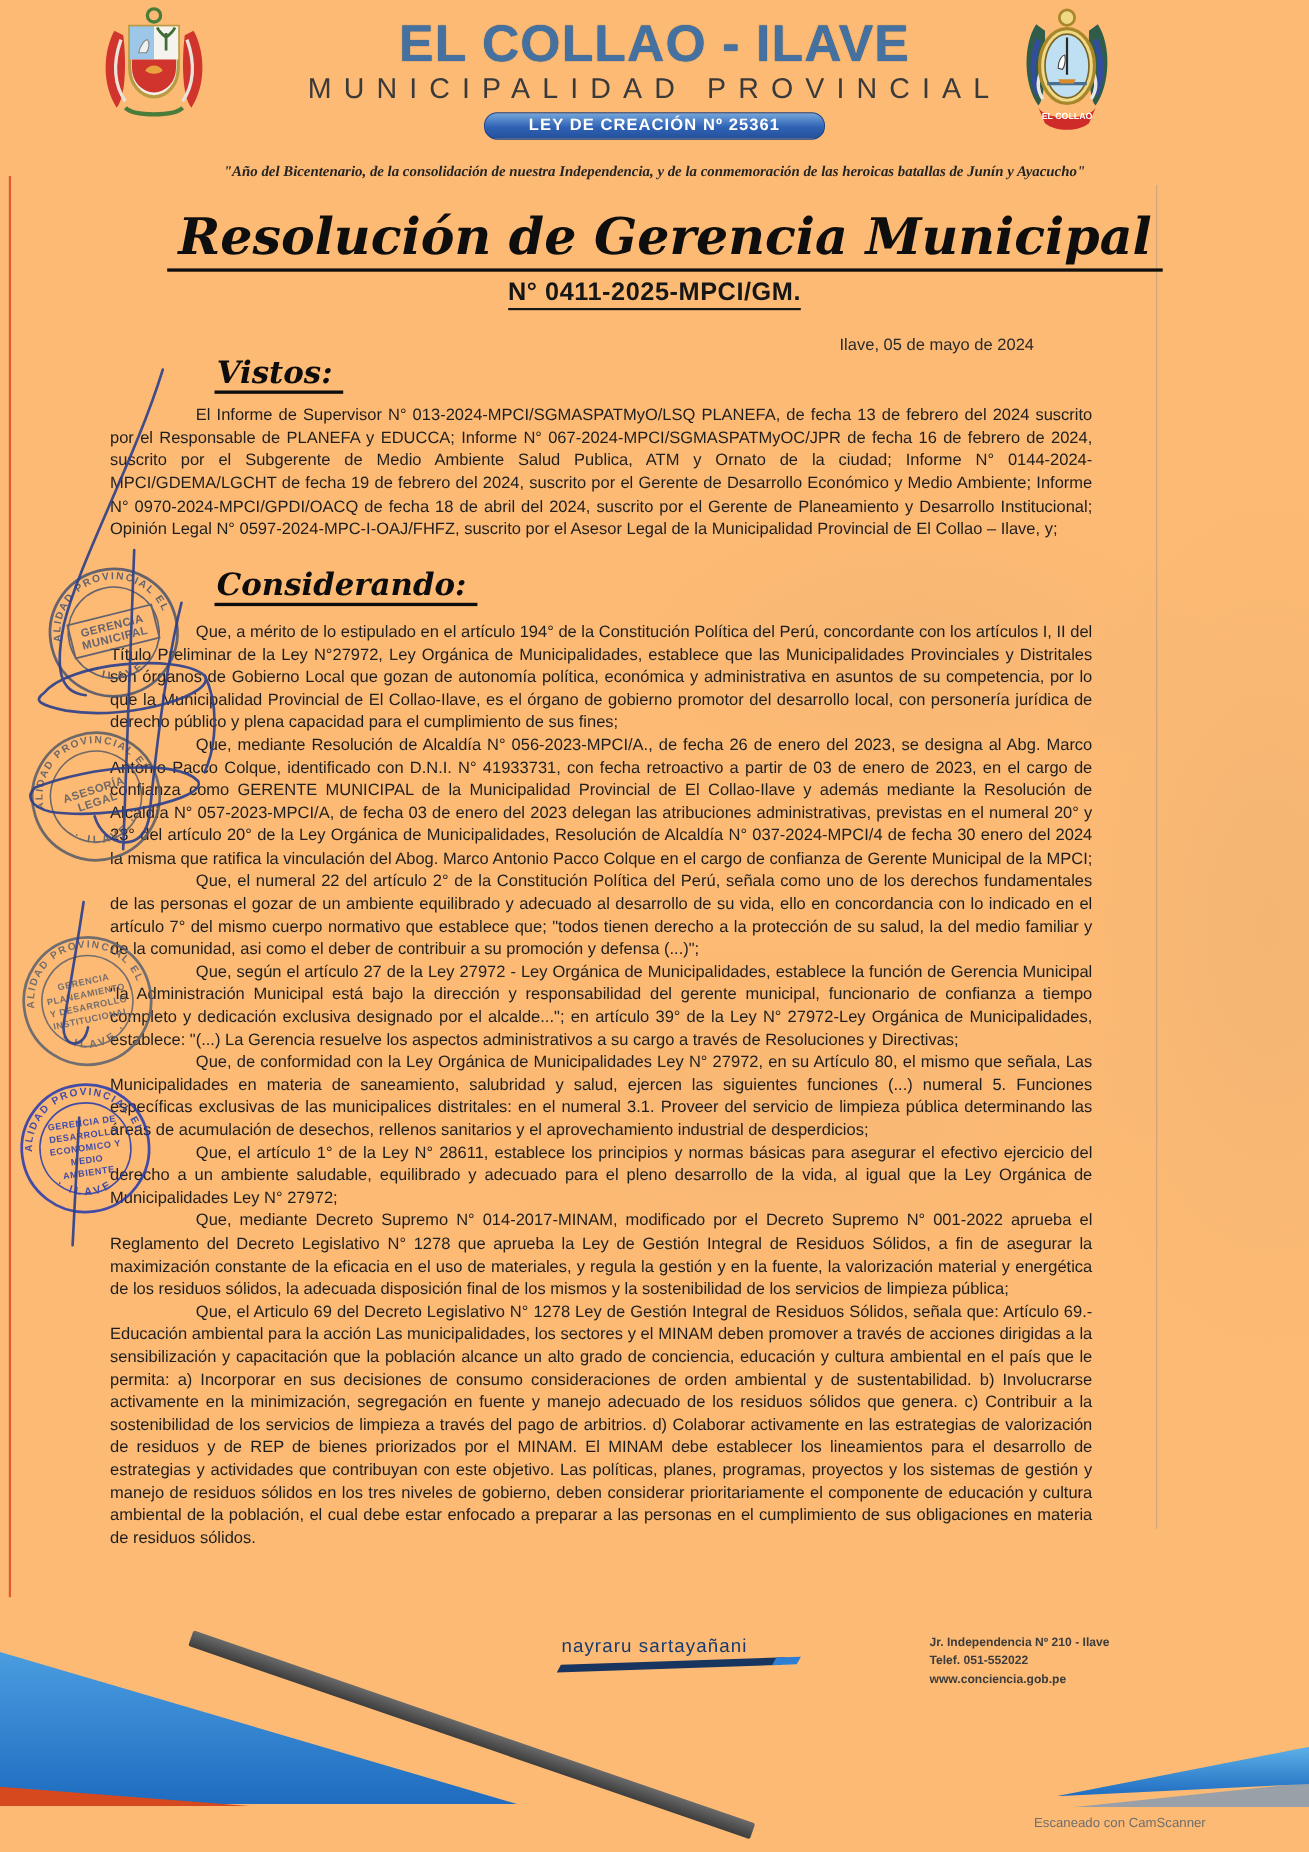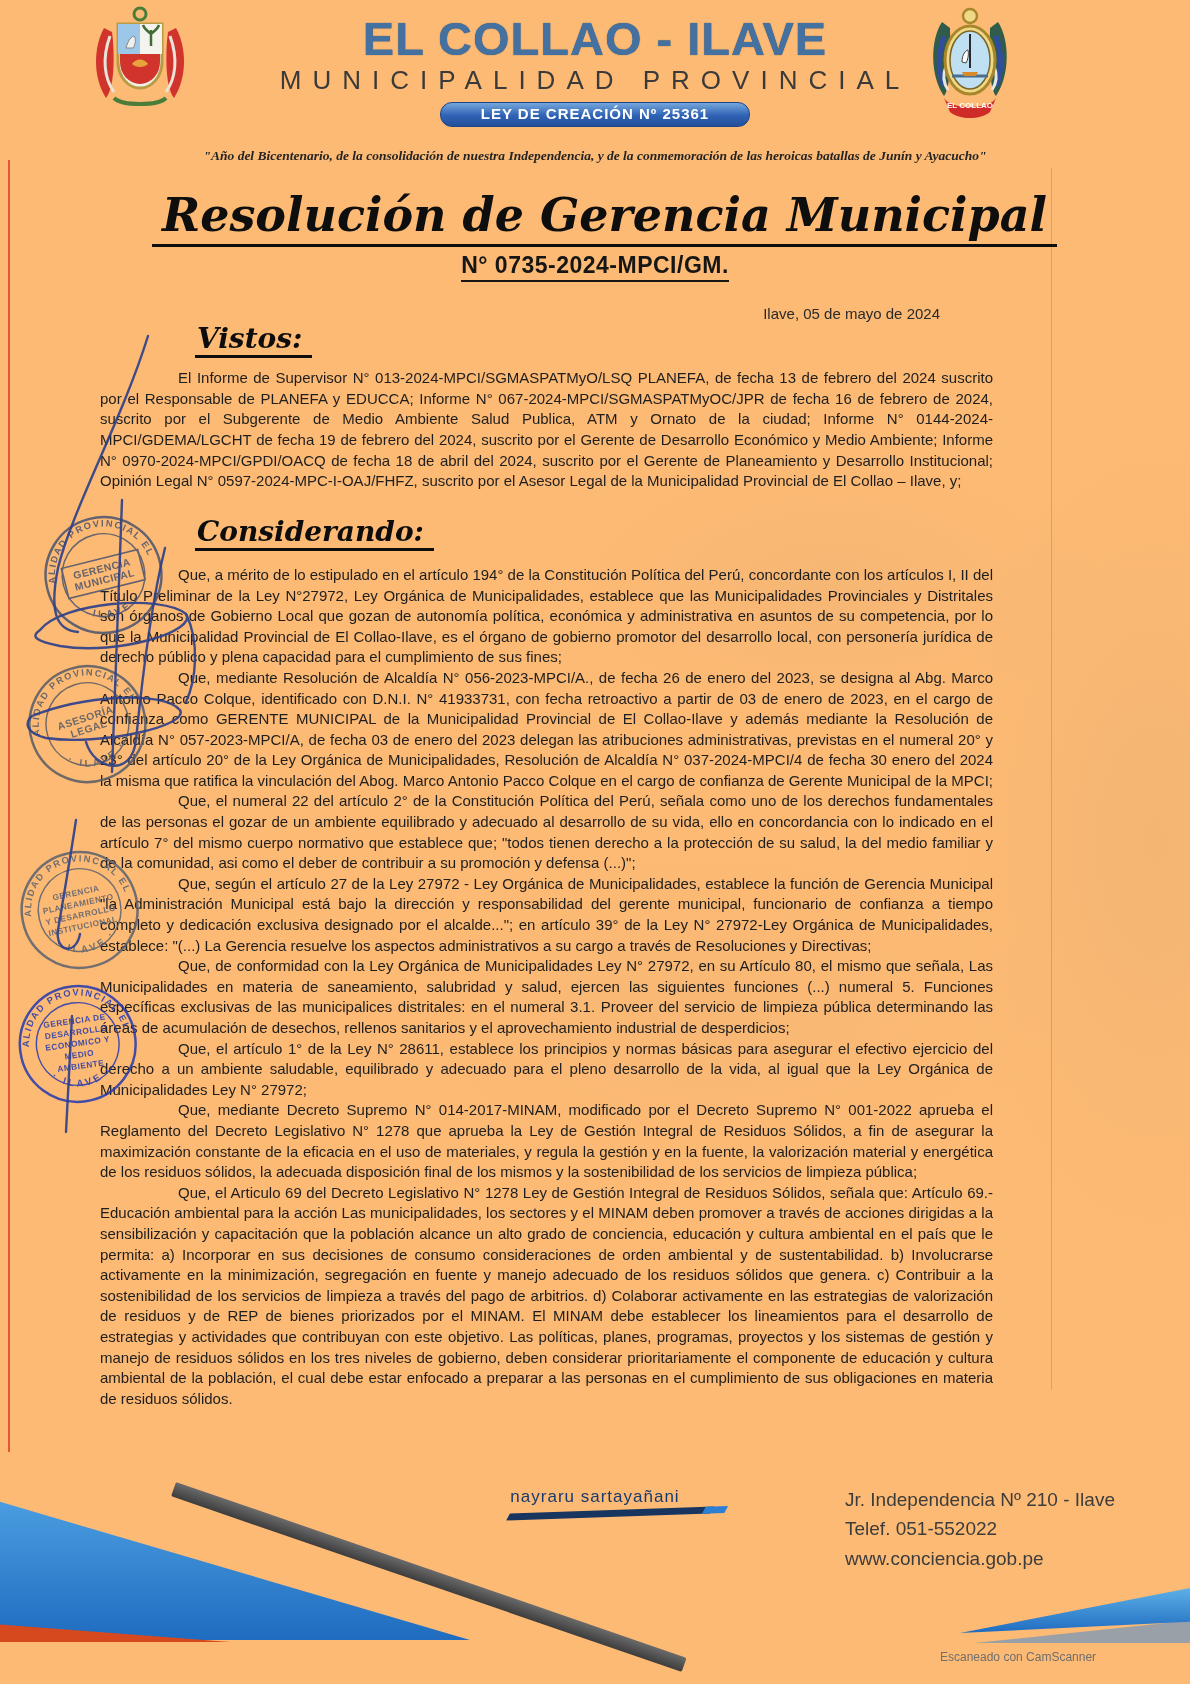--- a/index.html
+++ b/index.html
@@ -59,21 +59,21 @@
   
   .f-shape{position:absolute;}
   .markasa{position:absolute;left:420px;top:1487px;width:350px;text-align:center;}
   .markasa .m1{font-size:46px;font-weight:800;letter-spacing:1px;
       background:linear-gradient(90deg,#7db7e8,#1c4e9e);
       -webkit-background-clip:text;background-clip:text;color:transparent;line-height:1;}
   .markasa .m2{font-size:17px;font-weight:400;color:#173a6e;margin-top:0px;letter-spacing:1px;}
   .markasa .m-underline{margin:3px auto 0 90px;width:200px;height:7px;background:#18355f;
       transform:skewX(-30deg) rotate(-2deg);position:relative;}
   .markasa .m-underline::after{content:"";position:absolute;right:-14px;top:0;width:22px;height:7px;background:#2d7fd3;}
-  .f-contact{position:absolute;left:845px;top:1485px;font-size:19px;color:#3c3c3c;line-height:1.55;}
+  .f-contact{position:absolute;left:845px;top:1485px;font-size:11px;color:#3c3c3c;line-height:1.55;font-weight:bold;}
   .camscanner{position:absolute;left:940px;top:1650px;font-size:12px;color:#6e6e6e;}
 </style>
 </head>
 <body>
 
 <div class="page">
   <div class="redline"></div>
   <div class="grayline"></div>
 
   <div class="emblem" style="left:90px;top:6px;width:100px;height:118px;">
@@ -119,21 +119,21 @@
       <text x="48" y="102" text-anchor="middle" font-size="8" font-weight="bold" fill="#ffffff" font-family="Liberation Sans,sans-serif">EL COLLAO</text>
     </svg>
   </div>
 
   <div class="quote">"Año del Bicentenario, de la consolidación de nuestra Independencia, y de la conmemoración de las heroicas batallas de Junín y Ayacucho"</div>
 
   <div class="doc-title">
     <span>Resolución de Gerencia Municipal</span>
   </div>
   <div class="doc-number">
-    <span>N° 0735-2024-MPCI/GM.</span>
+    <span>N° 0411-2025-MPCI/GM.</span>
   </div>
   <div class="dateline">Ilave, 05 de mayo de 2024</div>
 
   <div class="textblock">
     <div><span class="script-head">Vistos:</span></div>
     <p class="vistos-p">El Informe de Supervisor N° 013-2024-MPCI/SGMASPATMyO/LSQ PLANEFA, de fecha 13 de febrero del 2024 suscrito por el Responsable de PLANEFA y EDUCCA; Informe N° 067-2024-MPCI/SGMASPATMyOC/JPR de fecha 16 de febrero de 2024, suscrito por el Subgerente de Medio Ambiente Salud Publica, ATM y Ornato de la ciudad; Informe N° 0144-2024-MPCI/GDEMA/LGCHT de fecha 19 de febrero del 2024, suscrito por el Gerente de Desarrollo Económico y Medio Ambiente; Informe N° 0970-2024-MPCI/GPDI/OACQ de fecha 18 de abril del 2024, suscrito por el Gerente de Planeamiento y Desarrollo Institucional; Opinión Legal N° 0597-2024-MPC-I-OAJ/FHFZ, suscrito por el Asesor Legal de la Municipalidad Provincial de El Collao – Ilave, y;</p>
     <div class="cons-head-wrap"><span class="script-head">Considerando:</span></div>
     <p>Que, a mérito de lo estipulado en el artículo 194° de la Constitución Política del Perú, concordante con los artículos I, II del Título Preliminar de la Ley N°27972, Ley Orgánica de Municipalidades, establece que las Municipalidades Provinciales y Distritales son órganos de Gobierno Local que gozan de autonomía política, económica y administrativa en asuntos de su competencia, por lo que la Municipalidad Provincial de El Collao-Ilave, es el órgano de gobierno promotor del desarrollo local, con personería jurídica de derecho público y plena capacidad para el cumplimiento de sus fines;</p>
     <p>Que, mediante Resolución de Alcaldía N° 056-2023-MPCI/A., de fecha 26 de enero del 2023, se designa al Abg. Marco Antonio Pacco Colque, identificado con D.N.I. N° 41933731, con fecha retroactivo a partir de 03 de enero de 2023, en el cargo de confianza como GERENTE MUNICIPAL de la Municipalidad Provincial de El Collao-Ilave y además mediante la Resolución de Alcaldía N° 057-2023-MPCI/A, de fecha  03 de enero del 2023 delegan las atribuciones administrativas, previstas en el numeral 20° y 23° del artículo 20° de la Ley Orgánica de Municipalidades, Resolución de Alcaldía N° 037-2024-MPCI/4 de fecha 30 enero del 2024 la misma que ratifica la vinculación del Abog. Marco Antonio Pacco Colque en el cargo de confianza de Gerente Municipal de la MPCI;</p>
     <p>Que, el numeral 22 del artículo 2° de la Constitución Política del Perú, señala como uno de los derechos fundamentales de las personas el gozar de un ambiente equilibrado y adecuado al desarrollo de su vida, ello en concordancia con lo indicado en el artículo 7° del mismo cuerpo normativo que establece que; "todos tienen derecho a la protección de su salud, la del medio familiar y de la comunidad, asi como el deber de contribuir a su promoción y defensa (...)";</p>

